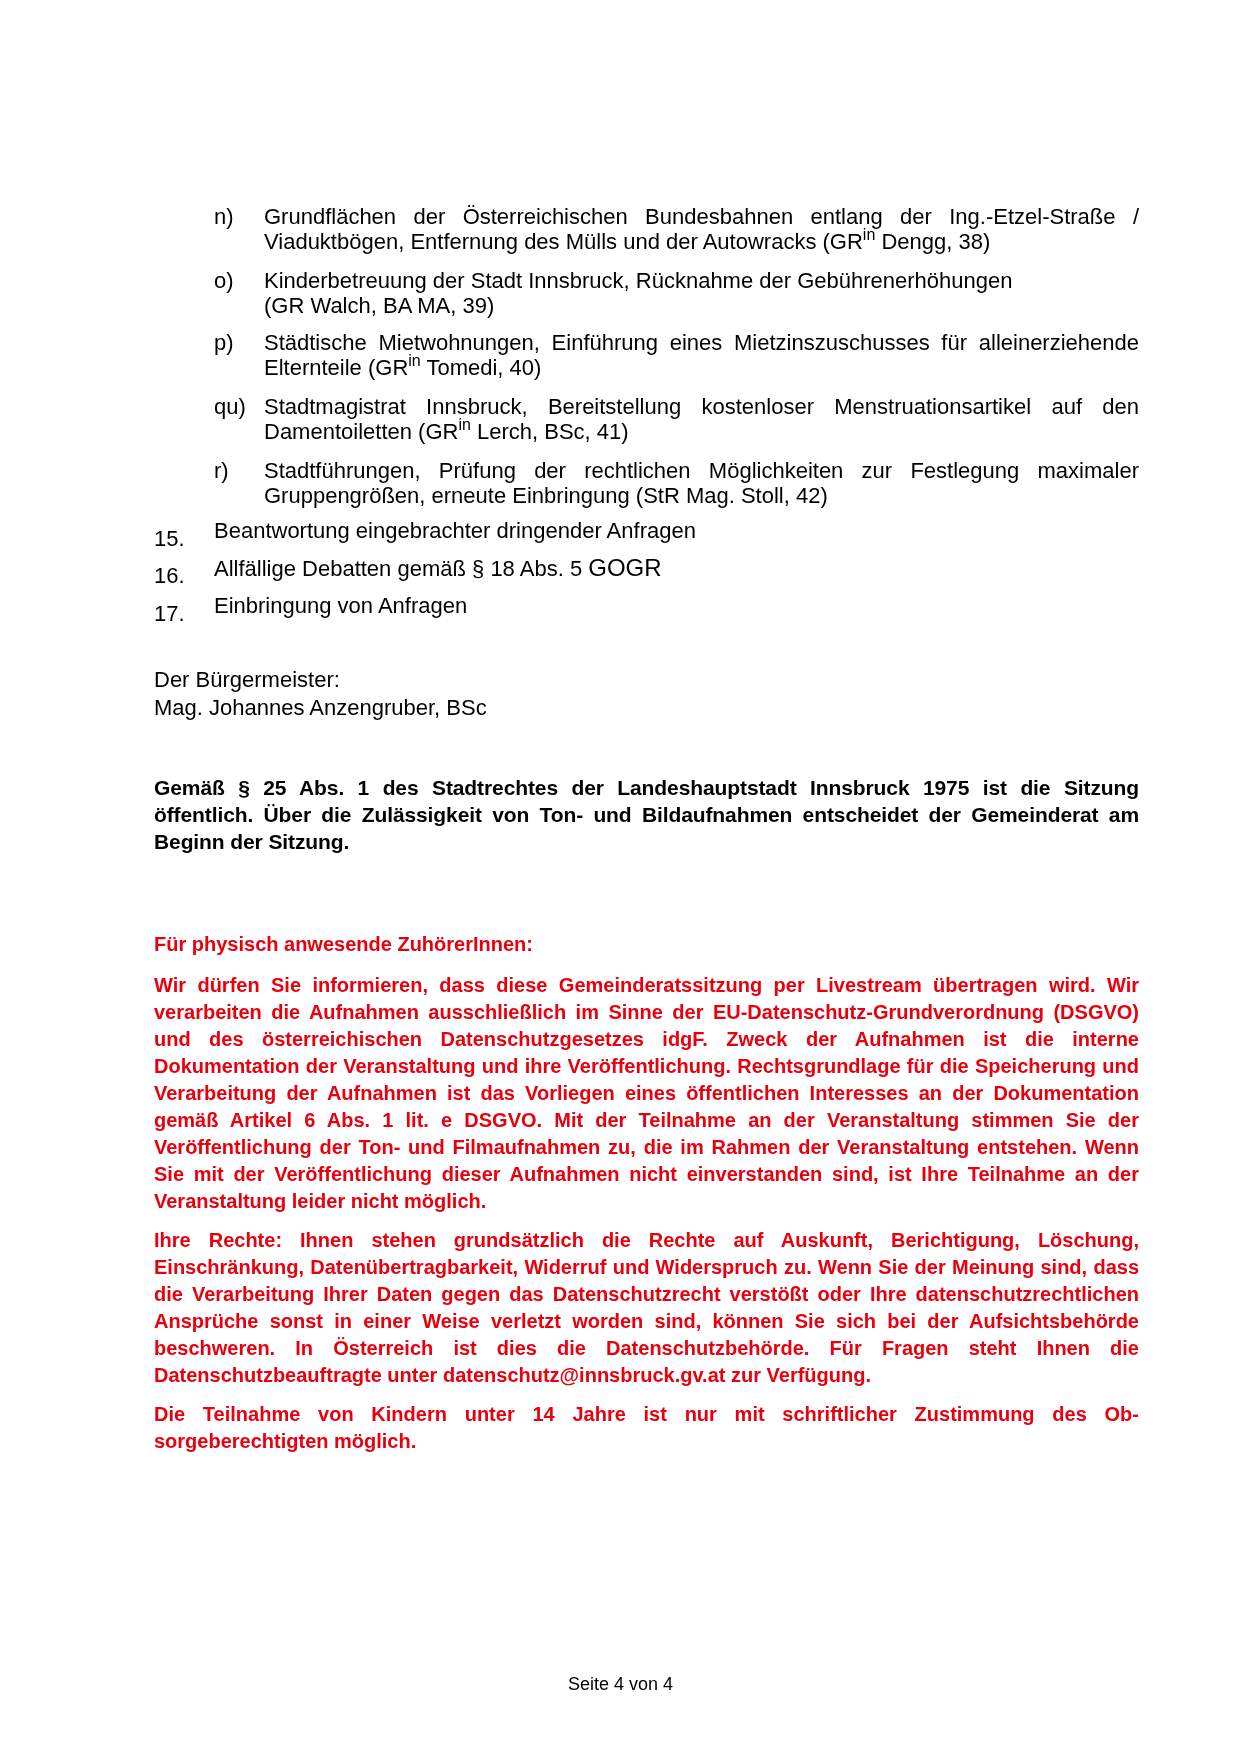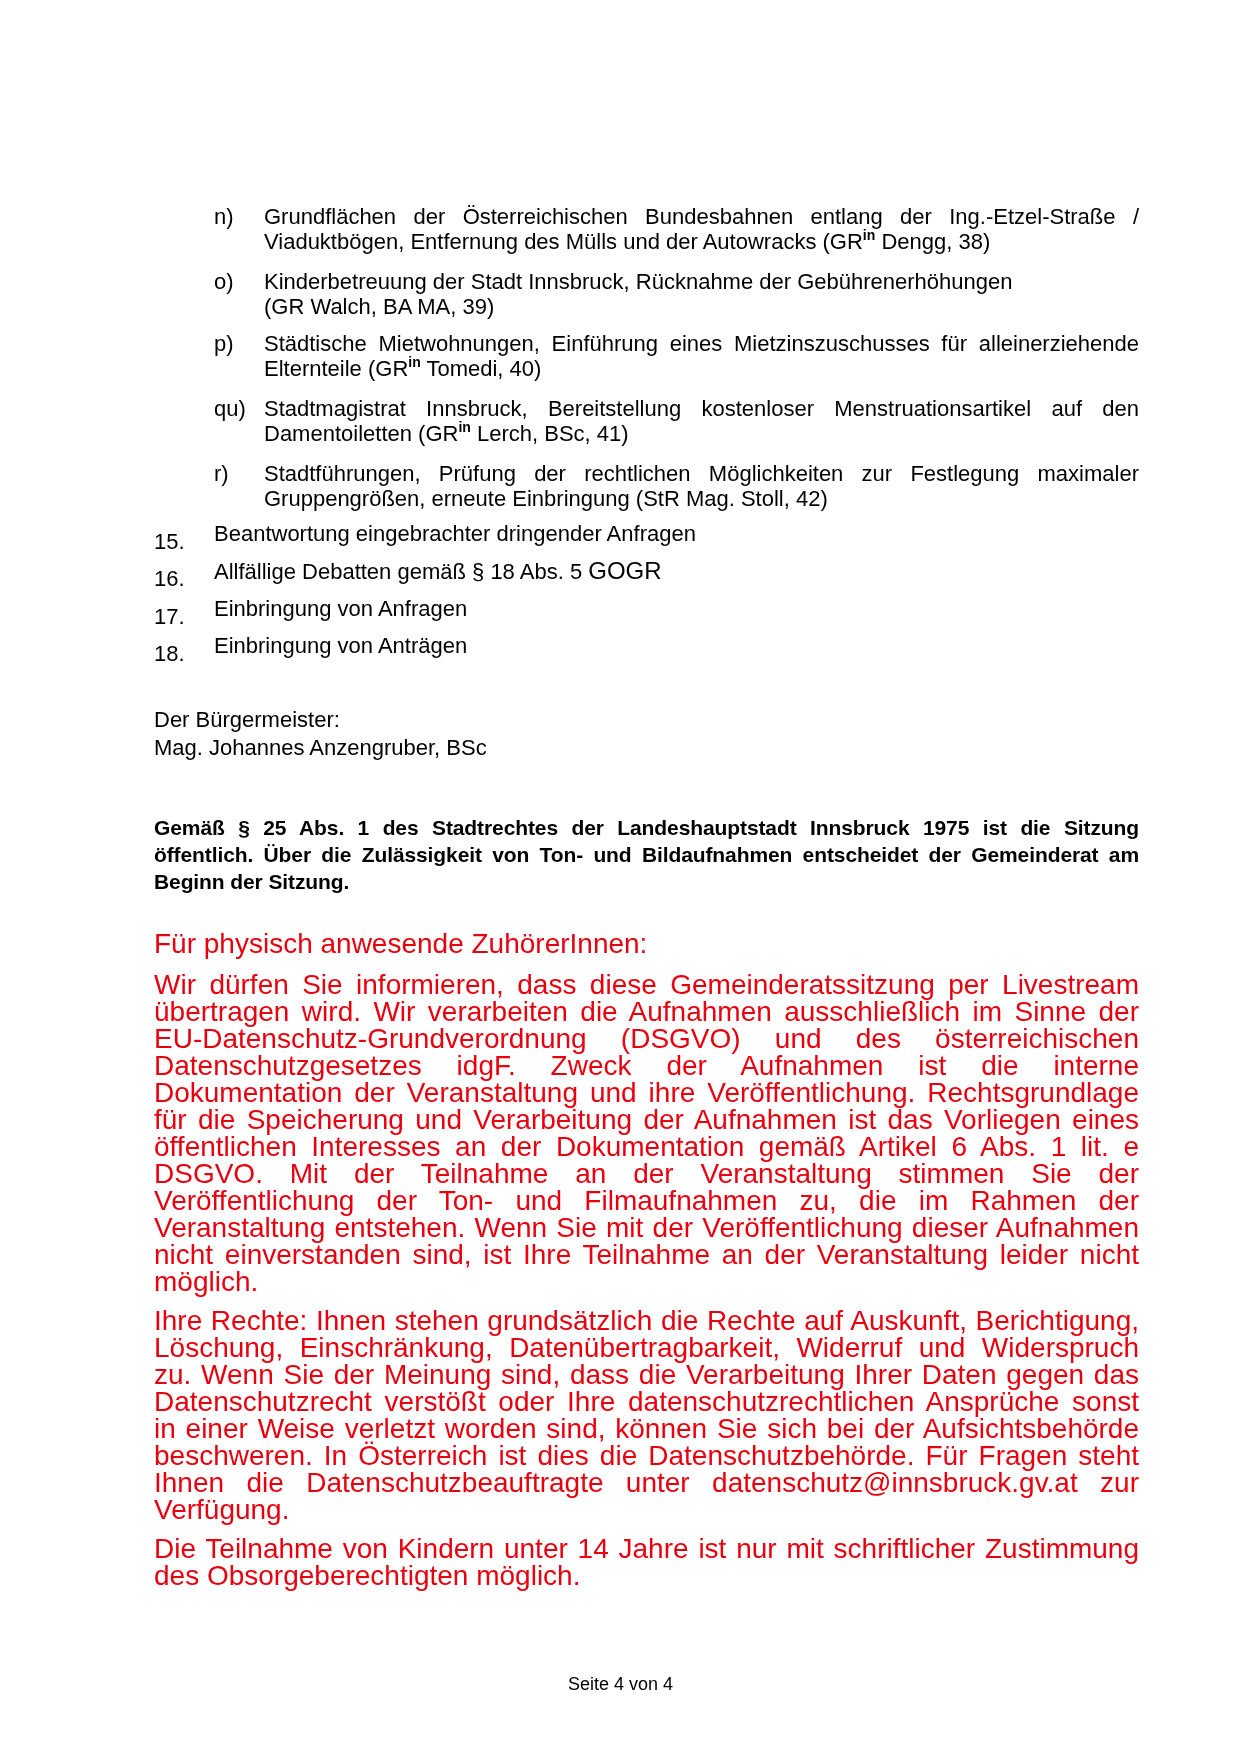--- a/index.html
+++ b/index.html
@@ -5,33 +5,33 @@
   html, body { margin: 0; padding: 0; background: #ffffff; }
   body { width: 1241px; height: 1754px; position: relative; overflow: hidden;
          font-family: "Liberation Sans", sans-serif; color: #000; }
   .page { position: absolute; left: 0; top: 0; width: 1241px; height: 1754px; }
   .content { position: absolute; left: 154px; top: 204px; width: 985px; }
 
   .sub-list { margin: 0; padding: 0; }
   .sub-item { position: relative; padding-left: 110px; font-size: 22px; line-height: 25px;
               margin-bottom: 12px; text-align: justify; text-align-last: left; }
   .sub-item .lbl { position: absolute; left: 60px; top: 0; }
-  .sub-item sup { font-size: 14px; vertical-align: 0; position: relative; top: -9px; font-weight: bold; }
+  .sub-item sup { font-size: 16px; vertical-align: 0; position: relative; top: -9px; }
 
   .num-list { margin-top: -2px; }
   .num-item { position: relative; padding-left: 60px; font-size: 22px; line-height: 25px; margin-bottom: 12px; }
   .num-item .lbl { position: absolute; left: 0; top: 8px; }
   .gogr { font-size: 24px; text-align: right; }
 
   .signature { margin-top: 48px; font-size: 22px; line-height: 28px; }
 
   .public-notice { margin-top: 52px; font-weight: bold; font-size: 21px; line-height: 27px;
                    text-align: justify; text-align-last: left; letter-spacing: -0.1px; }
 
-  .privacy { margin-top: 35px; color: #e8000e; font-weight: normal; font-size: 28px; line-height: 27px;
+  .privacy { margin-top: 76px; color: #e8000e; font-weight: bold; font-size: 20px; line-height: 27px;
              text-align: justify; text-align-last: left; }
   .privacy p { margin: 0 0 12px 0; }
   .privacy .heading { margin-bottom: 14px; }
 
   .footer { position: absolute; left: 0; width: 1241px; top: 1674px; text-align: center;
             font-size: 18px; color: #000; }
 </style>
 </head>
 <body>
 
@@ -68,24 +68,20 @@
         <span>Beantwortung eingebrachter dringender Anfragen</span>
       </div>
       <div class="num-item">
         <span class="lbl">16.</span>
         <span>Allfällige Debatten gemäß § 18 Abs. 5 </span><span class="gogr">GOGR</span>
       </div>
       <div class="num-item">
         <span class="lbl">17.</span>
         <span>Einbringung von Anfragen</span>
       </div>
-      <div class="num-item">
-        <span class="lbl">18.</span>
-        <span>Einbringung von Anträgen</span>
-      </div>
     </div>
 
     <div class="signature">
       <div>Der Bürgermeister:</div>
       <div>Mag. Johannes Anzengruber, BSc</div>
     </div>
 
     <div class="public-notice">Gemäß § 25 Abs. 1 des Stadtrechtes der Landeshauptstadt Innsbruck 1975 ist die Sitzung öffentlich. Über die Zulässigkeit von Ton- und Bildaufnahmen entscheidet der Gemeinde­rat am Beginn der Sitzung.</div>
 
     <div class="privacy" style="color: rgb(232, 0, 14);">

